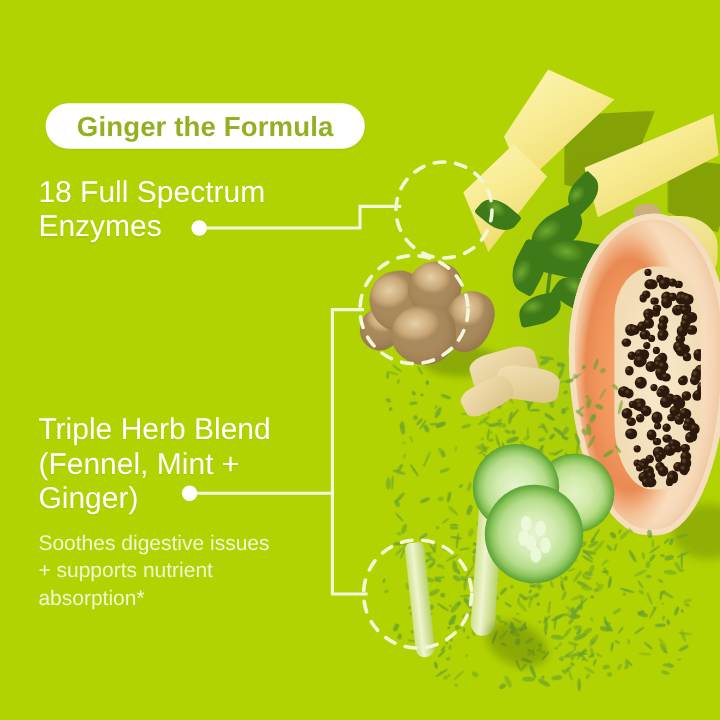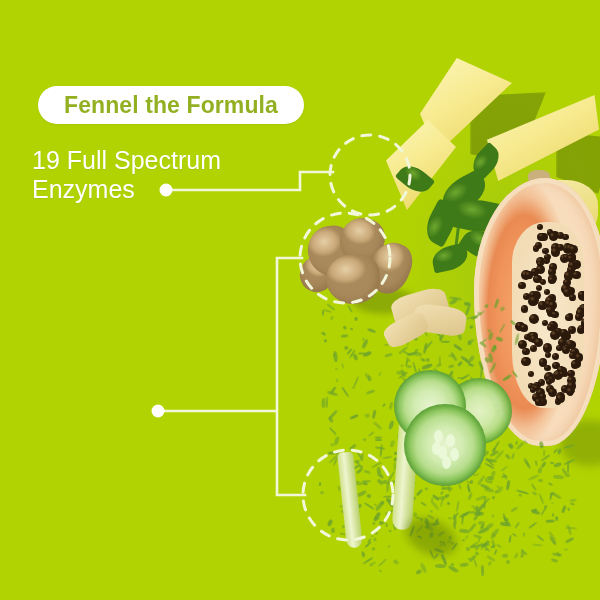--- a/index.html
+++ b/index.html
@@ -1094,22 +1094,30 @@
       <circle cx="348" cy="495" r="45" fill="none" stroke="#f2f7da" stroke-width="3" stroke-dasharray="9 9" stroke-linecap="round"></circle>
 
       <path d="M168,190 L300,190 L300,172 L333,172" fill="none" stroke="#f2f7da" stroke-width="2.6" stroke-linecap="square" stroke-linejoin="miter"></path>
       <circle cx="166" cy="190" r="6.5" fill="#ffffff"></circle>
 
       <path d="M160,411 L277,411 M277,258 L277,495 M277,258 L302,258 M277,495 L305,495" fill="none" stroke="#f2f7da" stroke-width="2.6" stroke-linecap="square" stroke-linejoin="miter"></path>
       <circle cx="158" cy="411" r="6.5" fill="#ffffff"></circle>
     </svg>
 
     <div class="badge">
-      <span class="badge-text">Fennel the Formula</span>
+      <span class="badge-text">Ginger the Formula</span>
     </div>
 
     <div class="block b1">
-      <h2 class="headline">19 Full Spectrum
+      <h2 class="headline">18 Full Spectrum
 Enzymes</h2>
     </div>
 
+    <div class="block b2">
+      <h2 class="headline">Triple Herb Blend
+(Fennel, Mint +
+Ginger)</h2>
+      <p class="body">Soothes digestive issues
++ supports nutrient
+absorption*</p>
+    </div>
   </div>
 </div>
 
 </body></html>

